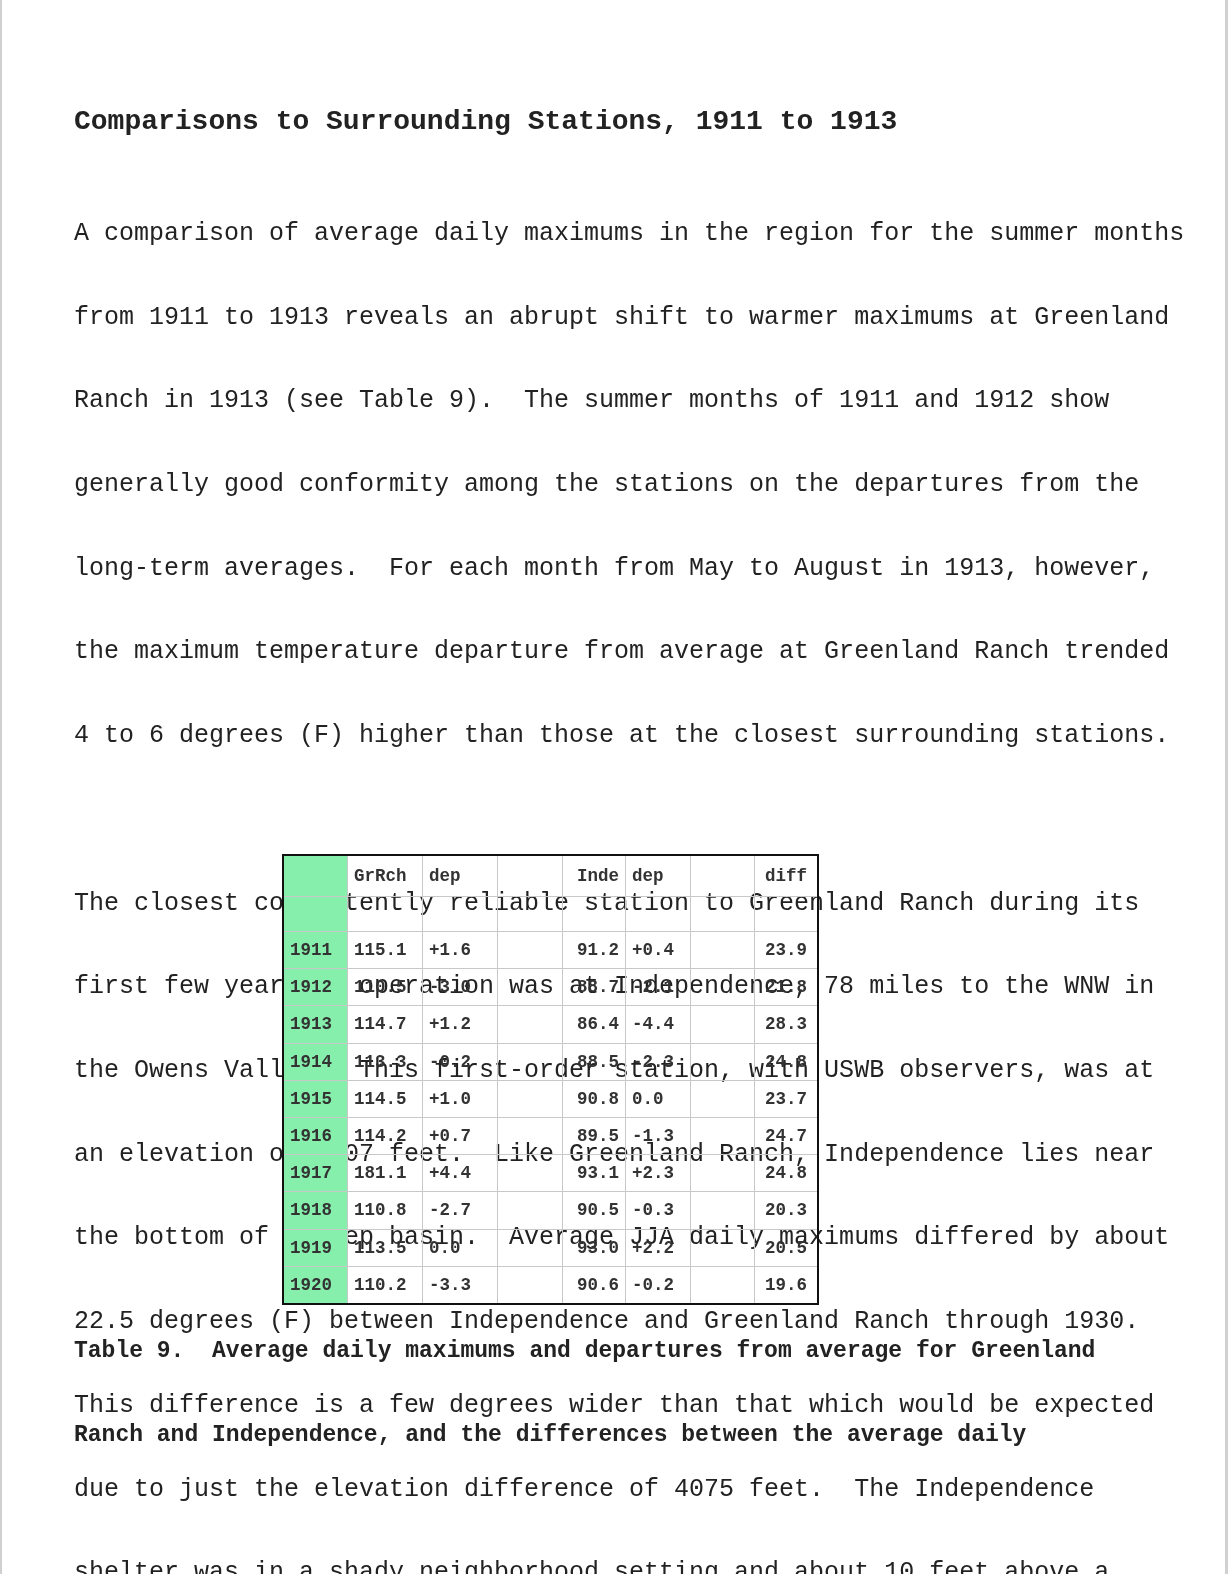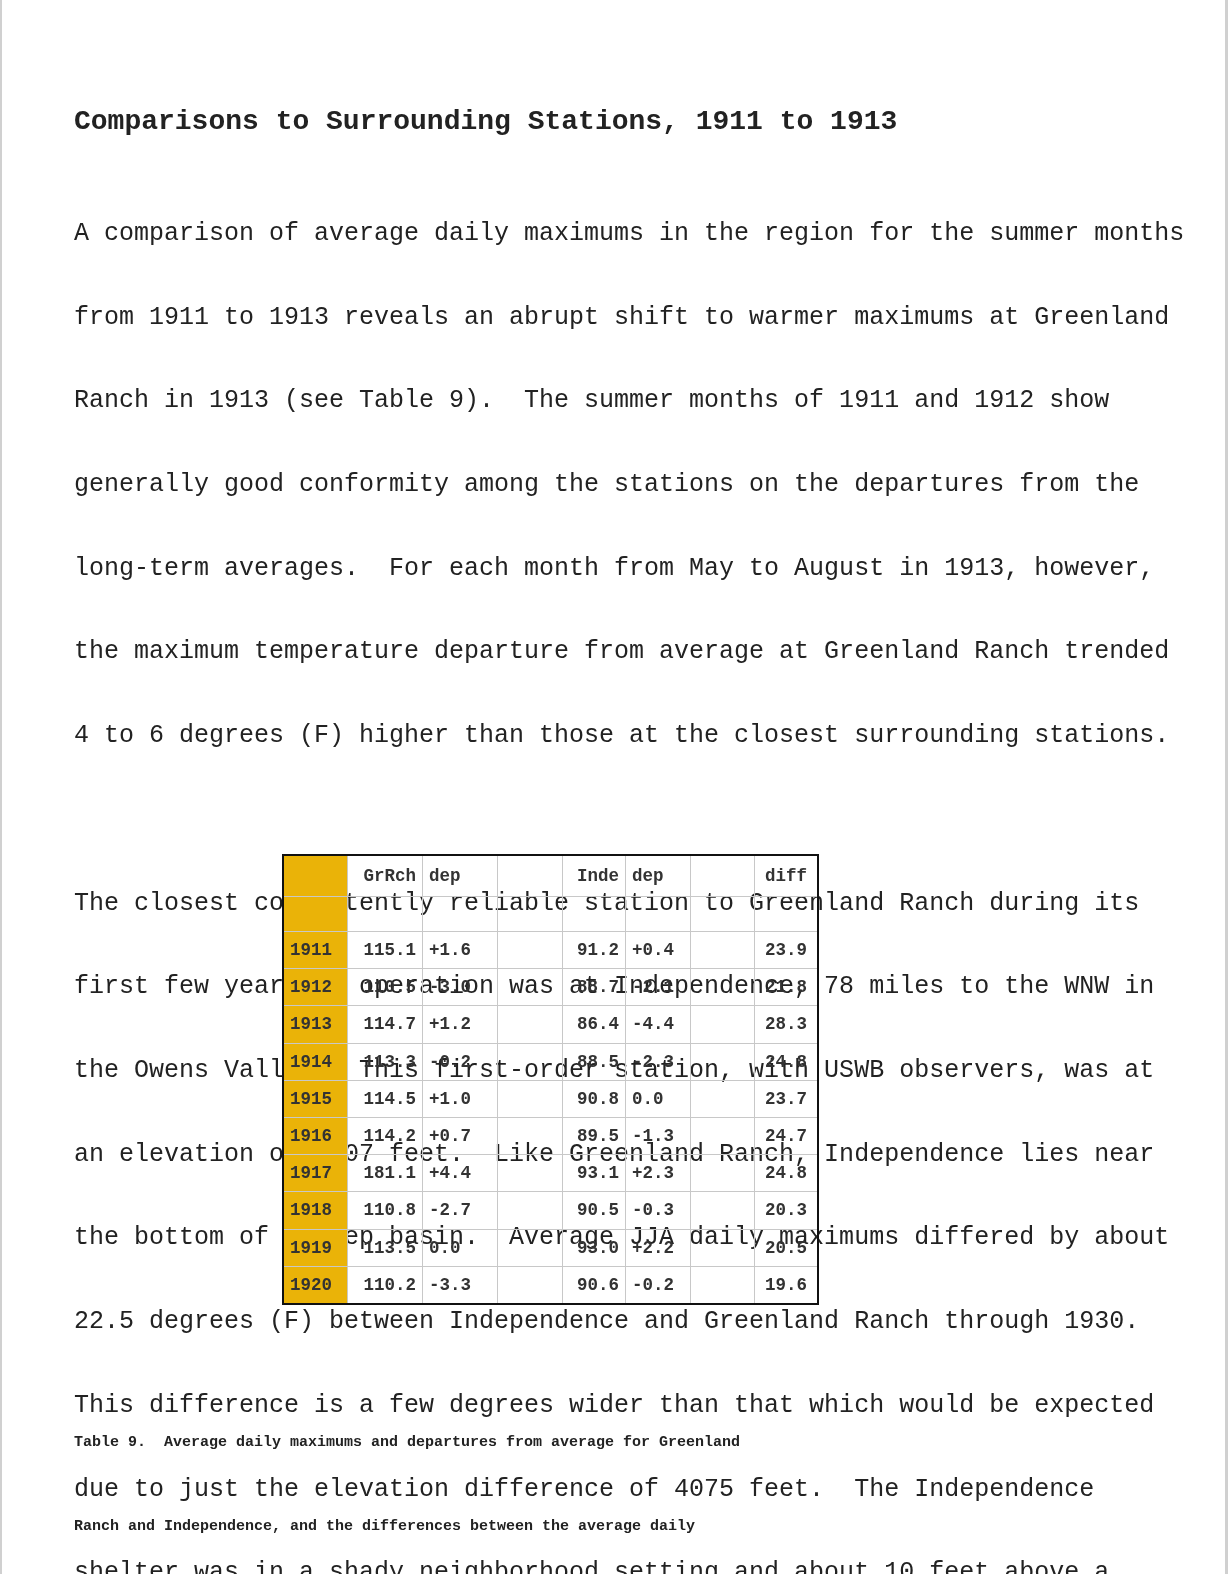--- a/index.html
+++ b/index.html
@@ -56,34 +56,34 @@
     }
     table.data td {
       border: 1px solid #c8c8c8;
       height: 36.2px;
       padding: 0 6px;
       white-space: nowrap;
       vertical-align: middle;
     }
     table.data tr.header td { height: 40px; }
     table.data tr.blank td { height: 34px; }
-    td.yr { background: #eab308; width: 51px; text-align: left; padding-left: 7px; margin-left: 34px; }
-    td.gr { width: 62px; text-align: right; }
+    td.yr { background: #86efac; width: 51px; text-align: left; padding-left: 7px; margin-left: 34px; }
+    td.gr { width: 62px; text-align: left; }
     td.gdep { width: 62px; text-align: left; }
     td.sp1 { width: 52px; }
     td.ind { width: 50px; text-align: right; }
     td.idep { width: 52px; text-align: left; }
     td.sp2 { width: 51px; }
     td.diff { width: 50px; text-align: center; }
     .caption {
       position: absolute;
       left: 74px;
-      top: 1373px;
+      top: 1281px;
       font-weight: bold;
-      font-size: 15px;
+      font-size: 23px;
       line-height: 28px;
       white-space: pre;
     }
     .caption .line { display: block; }
   </style>
 </head>
 <body>
 
 <div class="edge-left"></div>
 <div class="edge-right"></div>

